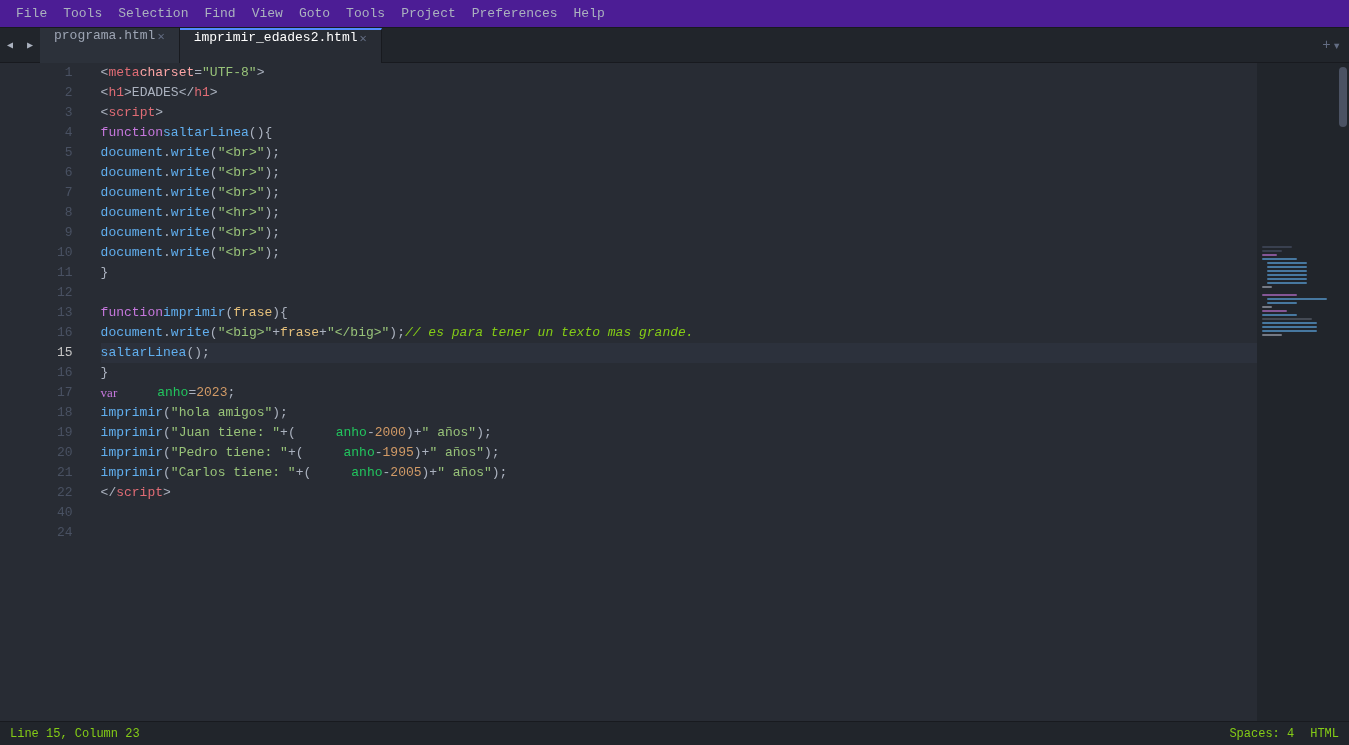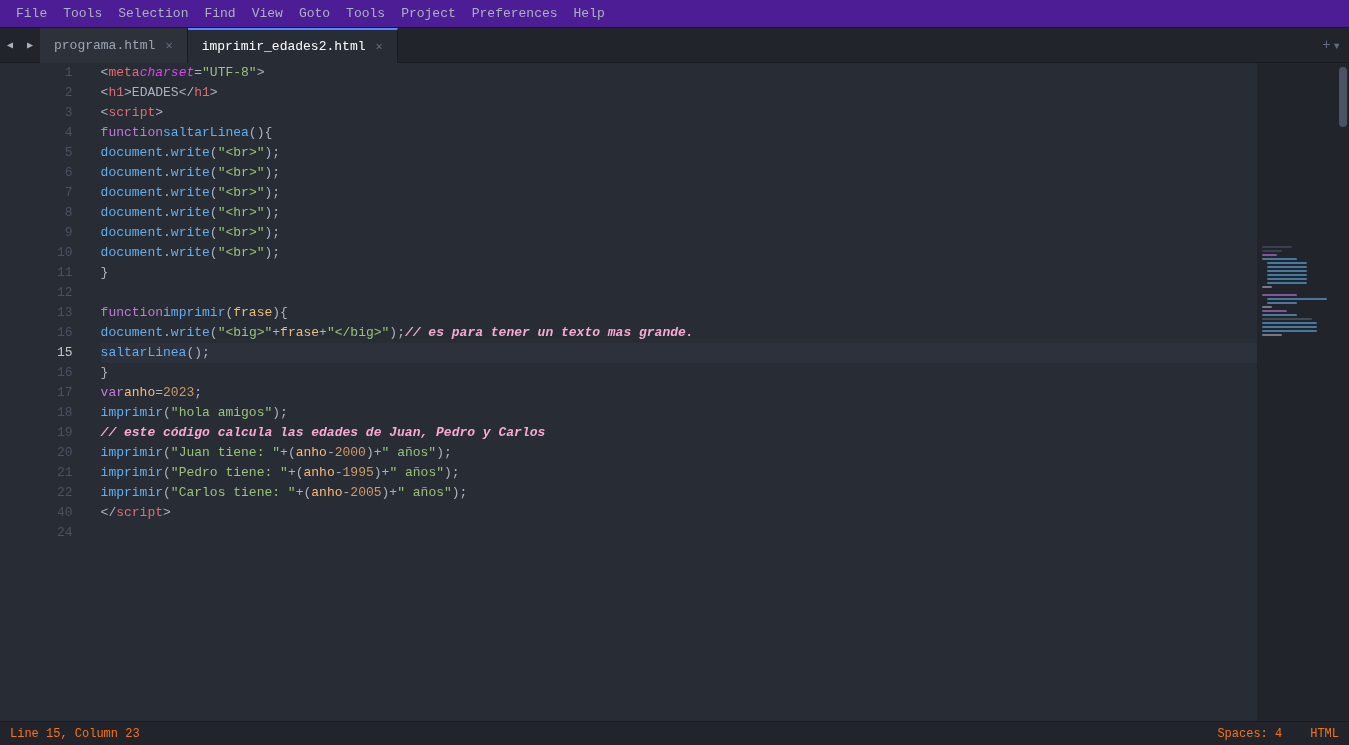--- a/index.html
+++ b/index.html
@@ -47,29 +47,27 @@
       height: 35px;
       display: flex;
       align-items: center;
       justify-content: center;
       color: #abb2bf;
       cursor: pointer;
       font-size: 10px;
     }
     .tab {
       display: flex;
-      align-items: center;
       height: 35px;
       padding: 0 12px 0 14px;
       background: #2c313a;
       color: #9da5b4;
       cursor: pointer;
       border-right: 1px solid #181a1f;
       font-size: 13px;
-      gap: 8px;
       position: relative;
     }
     .tab.active {
       background: #282c34;
       color: #ffffff;
       border-top: 2px solid #528bff;
     }
     .tab-close {
       font-size: 12px;
       color: #636d83;
@@ -130,31 +128,31 @@
       white-space: pre;
       display: flex;
       align-items: center;
     }
     .code-line.active-line {
       background: #2c313c;
     }
 
     
     .tag { color: #e06c75; }
-    .attr-name { color: #d946ef; font-style: italic; }
+    .attr-name { color: #fca5a5; }
     .attr-value { color: #98c379; }
     .kw { color: #c678dd; }
     .fn-name { color: #61afef; }
     .param { color: #e5c07b; }
     .string { color: #98c379; }
     .number { color: #d19a66; }
-    .comment { color: #f9a8d4; font-style: italic; font-weight: bold; }
+    .comment { color: #84cc16; font-style: italic; }
     .method { color: #61afef; }
-    .var-kw { color: #c678dd; }
-    .var-name { color: #fdba74; }
+    .var-kw { color: #c678dd; font-family: Liberation Serif, serif; }
+    .var-name { color: #22c55e; margin-left: 40px; }
     .operator { color: #abb2bf; }
     .paren { color: #abb2bf; }
     .plain { color: #abb2bf; }
 
     
     #minimap {
       width: 80px;
       background: #21252b;
       flex-shrink: 0;
       position: relative;
@@ -182,32 +180,32 @@
     }
 
     
     #statusbar {
       background: #21252b;
       height: 24px;
       display: flex;
       align-items: center;
       padding: 8px 10px;
       font-size: 12px;
-      color: #f97316;
+      color: #84cc16;
       border-top: 1px solid #181a1f;
       flex-shrink: 0;
       justify-content: space-between;
     }
     .status-left {
       display: flex;
       gap: 16px;
     }
     .status-right {
       display: flex;
-      gap: 28px;
+      gap: 16px;
     }
   </style>
 </head>
 <body>
 
 <div id="menubar">
 <div class="menu-item">File</div>
     <div class="menu-item">Tools</div>
     <div class="menu-item">Selection</div>
     <div class="menu-item">Find</div>
@@ -277,21 +275,20 @@
       <div class="code-line">        <span class="method">document</span><span class="plain">.</span><span class="fn-name">write</span><span class="paren">(</span><span class="string">"&lt;br&gt;"</span><span class="paren">)</span><span class="plain">;</span></div>
       <div class="code-line">        <span class="method">document</span><span class="plain">.</span><span class="fn-name">write</span><span class="paren">(</span><span class="string">"&lt;br&gt;"</span><span class="paren">)</span><span class="plain">;</span></div>
       <div class="code-line">    <span class="plain">}</span></div>
       <div class="code-line"></div>
       <div class="code-line">    <span class="kw">function</span> <span class="fn-name">imprimir</span><span class="paren">(</span><span class="param">frase</span><span class="paren">)</span> <span class="plain">{</span></div>
       <div class="code-line">        <span class="method">document</span><span class="plain">.</span><span class="fn-name">write</span><span class="paren">(</span><span class="string">"&lt;big&gt;"</span><span class="plain">+</span><span class="param">frase</span><span class="plain">+</span><span class="string">"&lt;/big&gt;"</span><span class="paren">)</span><span class="plain">;</span><span class="comment">// es para tener un texto mas grande.</span></div>
       <div class="code-line active-line">        <span class="fn-name">saltarLinea</span><span class="paren">()</span><span class="plain">;</span></div>
       <div class="code-line">    <span class="plain">}</span></div>
       <div class="code-line">    <span class="var-kw">var</span> <span class="var-name">anho</span> <span class="operator">=</span> <span class="number">2023</span><span class="plain">;</span></div>
       <div class="code-line">    <span class="fn-name">imprimir</span><span class="paren">(</span><span class="string">"hola amigos"</span><span class="paren">)</span><span class="plain">;</span></div>
-      <div class="code-line">    <span class="comment">// este código calcula las edades de Juan, Pedro y Carlos</span></div>
       <div class="code-line">    <span class="fn-name">imprimir</span><span class="paren">(</span><span class="string">"Juan tiene: "</span> <span class="operator">+</span> <span class="paren">(</span><span class="var-name">anho</span><span class="operator">-</span><span class="number">2000</span><span class="paren">)</span> <span class="operator">+</span> <span class="string">" años"</span><span class="paren">)</span><span class="plain">;</span></div>
       <div class="code-line">    <span class="fn-name">imprimir</span><span class="paren">(</span><span class="string">"Pedro tiene: "</span> <span class="operator">+</span> <span class="paren">(</span><span class="var-name">anho</span><span class="operator">-</span><span class="number">1995</span><span class="paren">)</span> <span class="operator">+</span> <span class="string">" años"</span><span class="paren">)</span><span class="plain">;</span></div>
       <div class="code-line">    <span class="fn-name">imprimir</span><span class="paren">(</span><span class="string">"Carlos tiene: "</span> <span class="operator">+</span> <span class="paren">(</span><span class="var-name">anho</span><span class="operator">-</span><span class="number">2005</span><span class="paren">)</span> <span class="operator">+</span> <span class="string">" años"</span><span class="paren">)</span><span class="plain">;</span></div>
       <div class="code-line"><span class="plain">&lt;/</span><span class="tag">script</span><span class="plain">&gt;</span></div>
       <div class="code-line"></div>
     </div>
 
   <div id="minimap">
     <svg width="80" height="300" viewBox="0 0 80 300" xmlns="http://www.w3.org/2000/svg" class="minimap-inner">
       <rect x="0" y="0" width="80" height="300" fill="#21252b"></rect>

